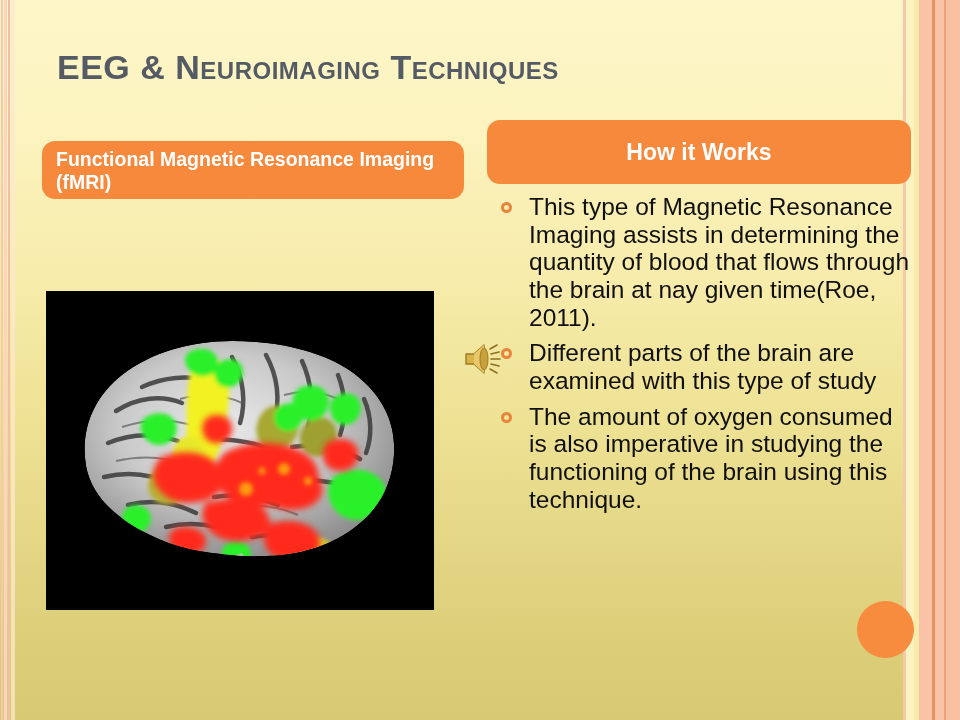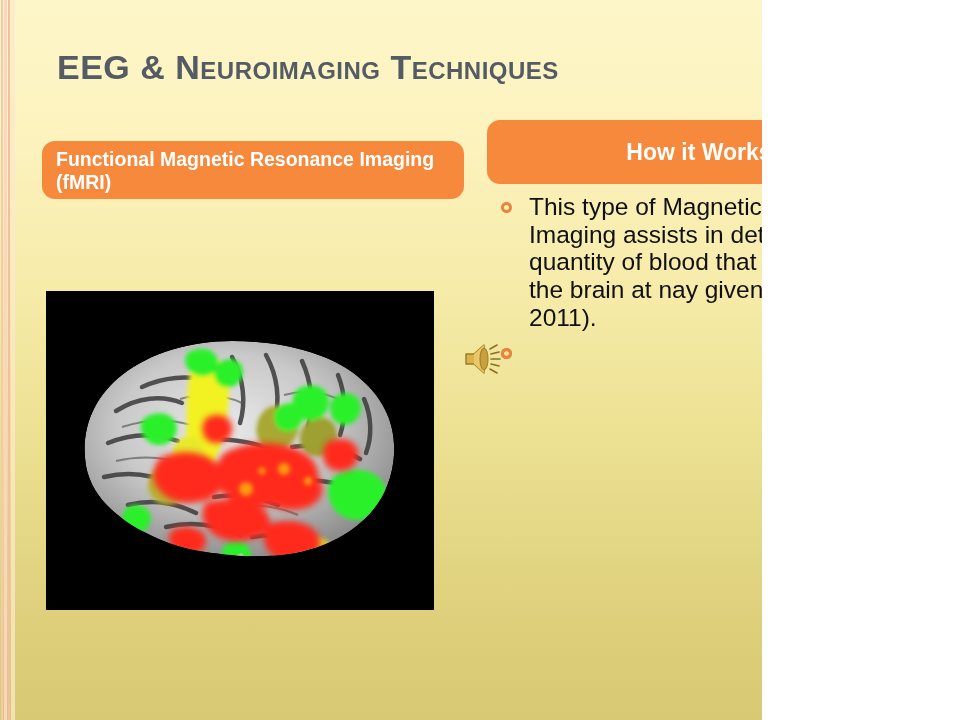--- a/index.html
+++ b/index.html
@@ -7,21 +7,21 @@
     margin: 0;
     padding: 0;
     background: #ffffff;
   }
   body {
     font-family: "Liberation Sans", sans-serif;
   }
 
   #slide {
     position: relative;
-    width: 762px;
+    width: 960px;
     height: 720px;
     overflow: hidden;
     background: linear-gradient(to bottom,
                 #fdf6c8 0%,
                 #fcf3bf 18%,
                 #f7ecab 38%,
                 #eee295 58%,
                 #e3d684 76%,
                 #dccd78 90%,
                 #d8c974 100%);
@@ -324,21 +324,23 @@
     </svg>
   </div>
 
   <div id="bullets">
     <div class="bullet">
       <span class="bullet-marker"></span>
       <span>This type of Magnetic Resonance Imaging assists in determining the quantity of blood that flows through the brain at nay given time(Roe, 2011).</span>
     </div>
     <div class="bullet">
       <span class="bullet-marker"></span>
+      <span>Different parts of the brain are examined with this type of study</span>
     </div>
     <div class="bullet">
       <span class="bullet-marker"></span>
+      <span>The amount of oxygen consumed is also imperative in studying the functioning of the brain using this technique.</span>
     </div>
   </div>
 
   <div id="corner-circle"></div>
 
 </div>
 
 </body></html>

